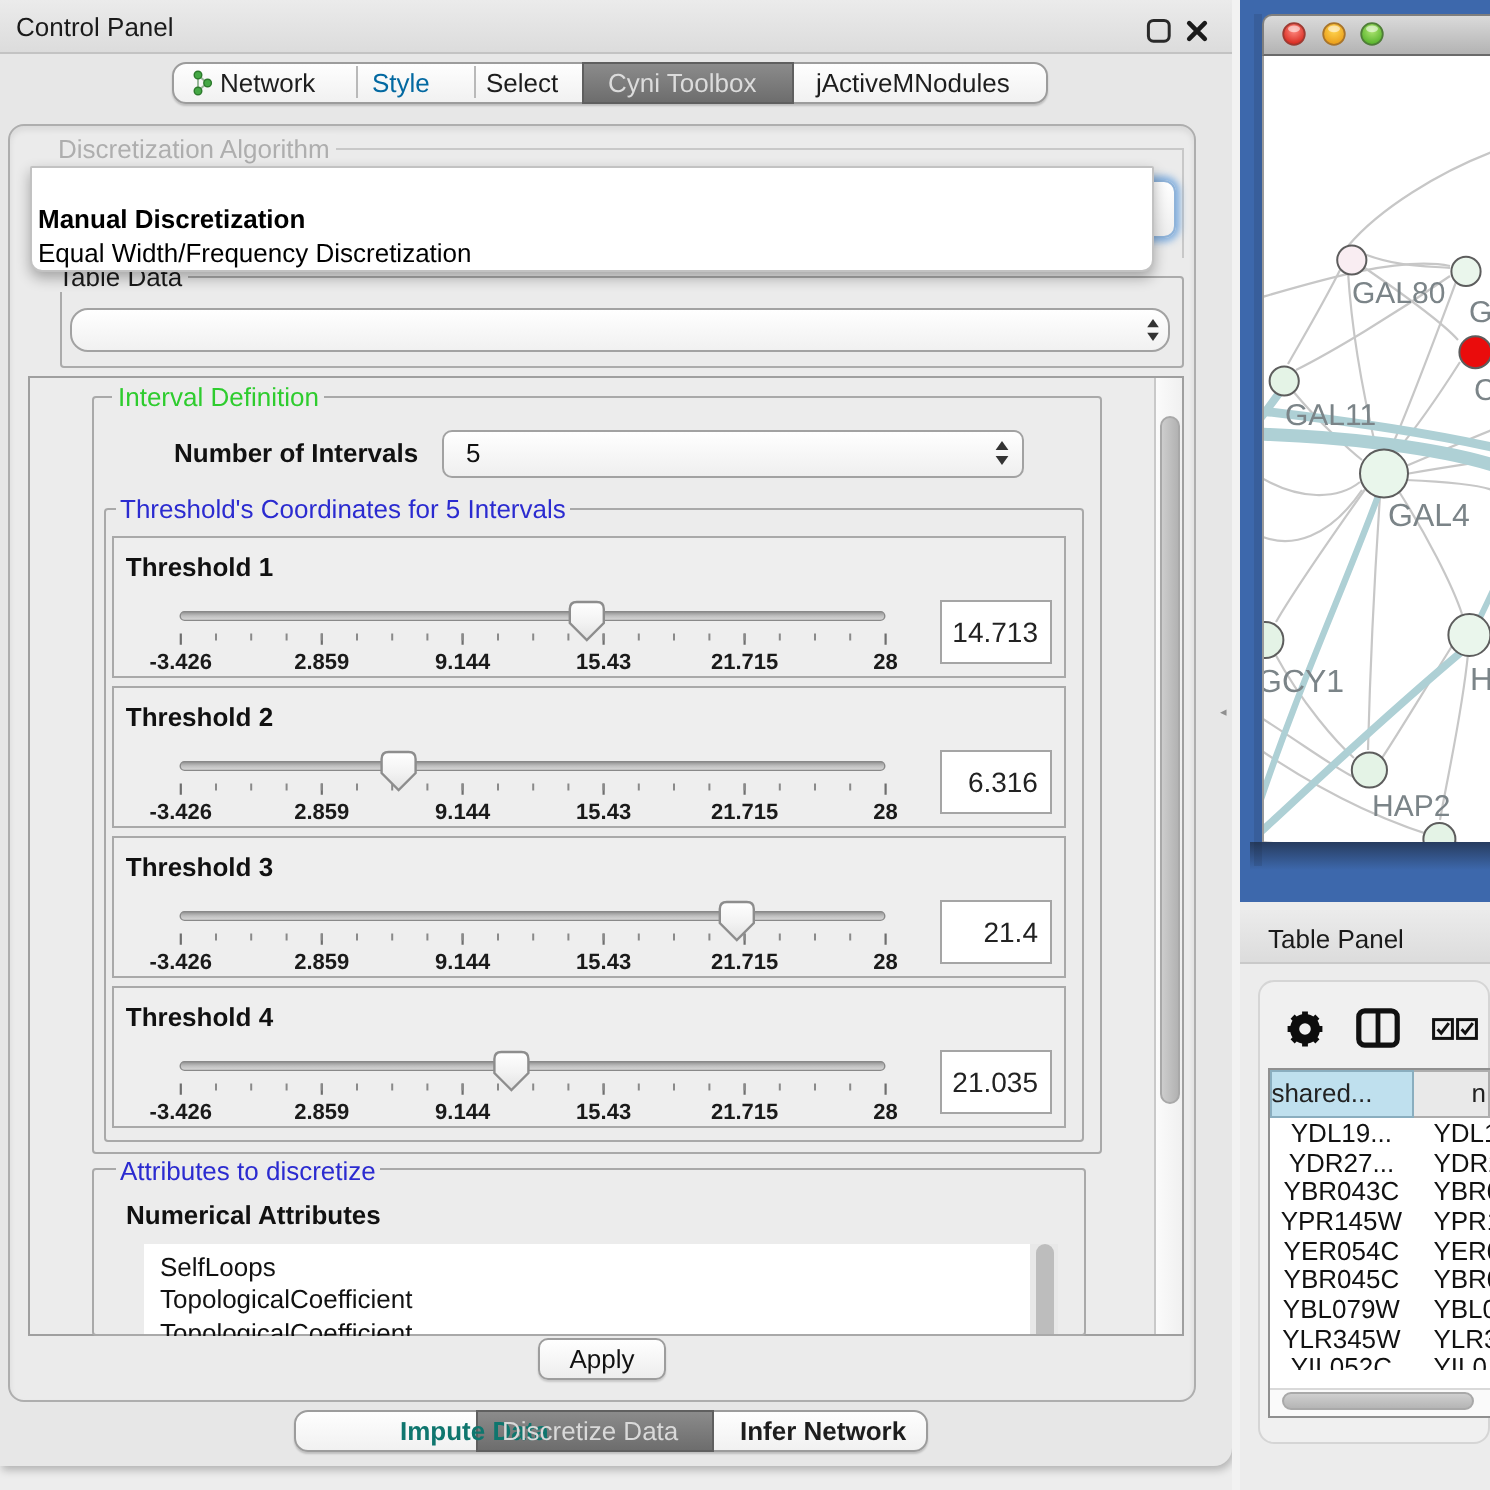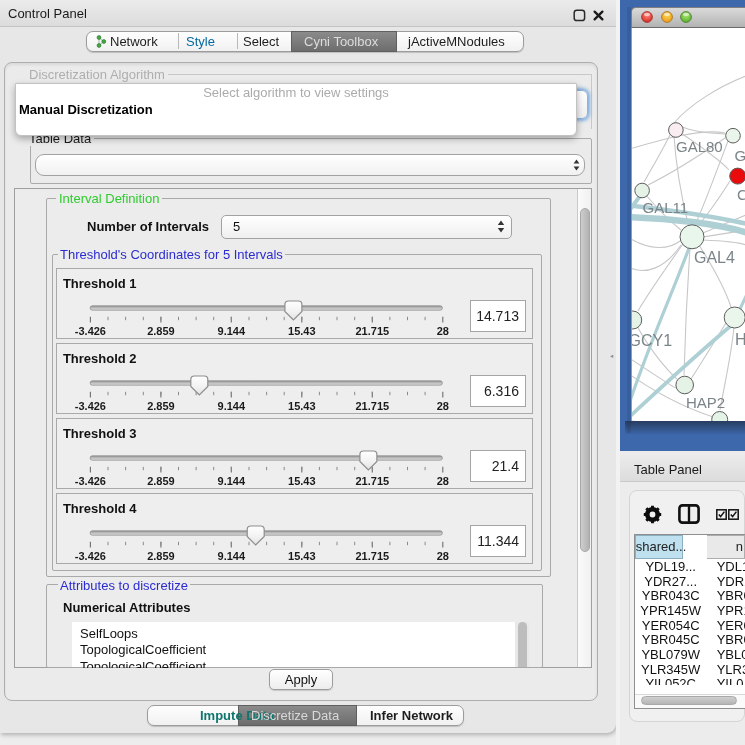--- a/index.html
+++ b/index.html
@@ -38,22 +38,22 @@
 <div class="ab" style="left:26px;top:67px;font-size:13px;color:#aeaeae;background:#ebebeb;padding:0 3px;">Discretization Algorithm</div>
 <div class="ab" style="left:540px;top:90px;width:48px;height:29px;background:linear-gradient(#fff,#eee);border:1px solid #8fb3d9;border-radius:6px;box-shadow:0 0 3.5px 2px rgba(86,149,218,0.7);"></div>
 <div class="ab" style="left:30px;top:137.5px;width:562px;height:46px;border:1px solid #ababab;border-radius:2px;"></div>
 <div class="ab" style="left:26px;top:131px;font-size:13px;color:#1a1a1a;background:#ebebeb;padding:0 3px;">Table Data</div>
 <div class="ab" style="left:35px;top:154px;width:550px;height:22px;background:linear-gradient(#ffffff,#f1f1f1);border:1px solid #a2a2a2;border-radius:9px;"></div>
 <svg class="ab" style="left:573px;top:158.5px;" width="7" height="12" viewBox="0 0 7 12">
       <path d="M3.5 0.5 L6.4 4.6 L0.6 4.6 Z" fill="#333"></path>
       <path d="M3.5 11.5 L6.4 7.4 L0.6 7.4 Z" fill="#333"></path>
     </svg>
 <div class="ab" style="left:15px;top:82.5px;width:562px;height:53px;background:#fff;border:1px solid #c2c2c2;border-radius:1px 1px 6px 6px;box-shadow:0 3px 7px rgba(0,0,0,0.3);"></div>
-<div class="ab" style="left:15px;top:85px;width:562px;text-align:center;font-size:13px;color:#ababab;">Select algorithm to view settings</div>
 <div class="ab" style="left:19px;top:101.5px;font-size:13px;font-weight:bold;color:#000;">Manual Discretization</div>
+<div class="ab" style="left:19px;top:118.5px;font-size:13px;color:#000;">Equal Width/Frequency Discretization</div>
 <div class="ab" style="left:13.5px;top:188px;width:578.5px;height:479.5px;background:#ececec;border:1px solid #9f9f9f;"></div>
 <div class="ab" style="left:577px;top:189px;width:14px;height:477.5px;background:linear-gradient(90deg,#fbfbfb,#f0f0f0);border-left:1px solid #c9c9c9;"></div>
 <div class="ab" style="left:579.5px;top:208px;width:10px;height:344px;background:linear-gradient(90deg,#cdcdcd,#b2b2b2);border:1px solid #a8a8a8;border-radius:5.5px;"></div>
 <div class="ab" style="left:45.5px;top:197.5px;width:505px;height:379px;border:1px solid #a9a9a9;border-radius:2px;"></div>
 <div class="ab" style="left:56px;top:191px;font-size:13px;color:#2ecc2e;background:#ececec;padding:0 3px;">Interval Definition</div>
 <div class="ab" style="left:87px;top:219px;font-size:13px;font-weight:bold;color:#111;">Number of Intervals</div>
 <div class="ab" style="left:220.5px;top:214.5px;width:291.5px;height:24px;background:linear-gradient(#ffffff,#efefef);border:1px solid #a2a2a2;border-radius:5px;"></div>
 <div class="ab" style="left:233px;top:219px;font-size:13px;color:#111;">5</div>
 <svg class="ab" style="left:497px;top:220px;" width="8" height="13" viewBox="0 0 8 13">
       <path d="M4 0.5 L7.2 5 L0.8 5 Z" fill="#333"></path>
@@ -161,21 +161,21 @@
 <path d="M34.4 48.8 V54.4 M104.9 48.8 V54.4 M175.3 48.8 V54.4 M245.8 48.8 V54.4 M316.3 48.8 V54.4 M386.8 48.8 V54.4" stroke="#6e6e6e" stroke-width="1.1"></path>
 <path d="M52.0 48.8 V52.2 M69.6 48.8 V52.2 M87.3 48.8 V52.2 M104.9 48.8 V52.2 M122.5 48.8 V52.2 M140.1 48.8 V52.2 M157.7 48.8 V52.2 M175.3 48.8 V52.2 M193.0 48.8 V52.2 M210.6 48.8 V52.2 M228.2 48.8 V52.2 M245.8 48.8 V52.2 M263.4 48.8 V52.2 M281.0 48.8 V52.2 M298.7 48.8 V52.2 M316.3 48.8 V52.2 M333.9 48.8 V52.2 M351.5 48.8 V52.2 M369.1 48.8 V52.2" stroke="#8a8a8a" stroke-width="1"></path>
 <text x="34.4" y="66.5" font-size="11" font-weight="bold" fill="#1a1a1a" text-anchor="middle" font-family="Liberation Sans,sans-serif">-3.426</text>
       <text x="104.9" y="66.5" font-size="11" font-weight="bold" fill="#1a1a1a" text-anchor="middle" font-family="Liberation Sans,sans-serif">2.859</text>
       <text x="175.3" y="66.5" font-size="11" font-weight="bold" fill="#1a1a1a" text-anchor="middle" font-family="Liberation Sans,sans-serif">9.144</text>
       <text x="245.8" y="66.5" font-size="11" font-weight="bold" fill="#1a1a1a" text-anchor="middle" font-family="Liberation Sans,sans-serif">15.43</text>
       <text x="316.3" y="66.5" font-size="11" font-weight="bold" fill="#1a1a1a" text-anchor="middle" font-family="Liberation Sans,sans-serif">21.715</text>
       <text x="386.8" y="66.5" font-size="11" font-weight="bold" fill="#1a1a1a" text-anchor="middle" font-family="Liberation Sans,sans-serif">28</text>
 <path d="M191.2 36.5 Q191.2 33 194.7 33 L204.7 33 Q208.2 33 208.2 36.5 L208.2 43.5 L199.7 52 L191.2 43.5 Z" fill="url(#thg)" stroke="#8d8d8d" stroke-width="1.2"></path>
 </svg>
-    <div class="ab" style="left:470.3px;top:525.2px;width:55.7px;height:32px;background:#fff;border:1px solid #a5a5a5;font-size:14px;color:#222;text-align:right;line-height:30px;padding-right:6px;">11.344</div>
+    <div class="ab" style="left:470.3px;top:525.2px;width:55.7px;height:32px;background:#fff;border:1px solid #a5a5a5;font-size:14px;color:#222;text-align:right;line-height:30px;padding-right:6px;">21.035</div>
 <div class="ab" style="left:46px;top:584px;width:496.5px;height:83.5px;border:1px solid #a9a9a9;border-radius:2px;"></div>
 <div class="ab" style="left:58px;top:577.5px;font-size:13px;color:#2b2bd0;background:#ececec;padding:0 2px;">Attributes to discretize</div>
 <div class="ab" style="left:63px;top:599.5px;font-size:13px;font-weight:bold;color:#111;">Numerical Attributes</div>
 <div class="ab" style="left:72px;top:621.7px;width:443.2px;height:45.3px;background:#fff;"></div>
 <div class="ab" style="left:80px;top:625.5px;font-size:13px;color:#111;">SelfLoops</div>
 <div class="ab" style="left:80px;top:642px;font-size:13px;color:#111;">TopologicalCoefficient</div>
 <div class="ab" style="left:80px;top:658.5px;font-size:13px;color:#111;height:9px;overflow:hidden;">TopologicalCoefficient</div>
 <div class="ab" style="left:515.2px;top:621.7px;width:14px;height:45.3px;background:#e8e8e8;"></div>
 <div class="ab" style="left:517.7px;top:621.7px;width:9px;height:45.3px;background:#bdbdbd;border-radius:4.5px 4.5px 0 0;"></div>
 <div class="ab" style="left:269px;top:668.5px;width:64px;height:21px;background:linear-gradient(#ffffff,#ededed);border:1px solid #9d9d9d;border-radius:5px;text-align:center;font-size:13px;color:#111;line-height:19px;box-shadow:0 1px 1px rgba(0,0,0,0.15);">Apply</div>
@@ -297,21 +297,21 @@
     </svg>
 <svg class="ab" style="left:715.5px;top:508.5px;" width="11" height="11" viewBox="0 0 11 11">
 <rect x="0.8" y="0.8" width="9.4" height="9.4" fill="none" stroke="#111" stroke-width="1.5"></rect>
 <path d="M2.8 5.6 L4.6 7.6 L8.4 2.6" fill="none" stroke="#111" stroke-width="1.5"></path>
     </svg>
 <svg class="ab" style="left:727.5px;top:508.5px;" width="11" height="11" viewBox="0 0 11 11">
 <rect x="0.8" y="0.8" width="9.4" height="9.4" fill="none" stroke="#111" stroke-width="1.5"></rect>
 <path d="M2.8 5.6 L4.6 7.6 L8.4 2.6" fill="none" stroke="#111" stroke-width="1.5"></path>
     </svg>
 <div class="ab" style="left:633.7px;top:534.3px;width:111.3px;height:174.7px;background:#fff;border:1px solid #8f8f8f;border-right:none;"></div>
-<div class="ab" style="left:634.7px;top:535.3px;width:48px;height:23.5px;background:#bfe0ee;border:1px solid #8aaebf;font-size:13px;color:#222;text-align:right;line-height:22px;">shared...</div>
+<div class="ab" style="left:634.7px;top:535.3px;width:72px;height:23.5px;background:#bfe0ee;border:1px solid #8aaebf;font-size:13px;color:#222;text-align:left;line-height:22px;">shared...</div>
 <div class="ab" style="left:706.7px;top:535.3px;width:38.3px;height:23.5px;background:#e9e9e9;border:1px solid #adadad;border-left:none;font-size:13px;color:#222;padding-left:29px;line-height:22px;">n</div>
 <div class="ab" style="left:634.7px;top:558.8px;width:72px;height:14.7px;overflow:hidden;font-size:13px;color:#111;text-align:center;">YDL19...</div>
 <div class="ab" style="left:716.7px;top:558.8px;width:28px;height:14.7px;overflow:hidden;font-size:13px;color:#111;">YDL1</div>
 <div class="ab" style="left:634.7px;top:573.5px;width:72px;height:14.7px;overflow:hidden;font-size:13px;color:#111;text-align:center;">YDR27...</div>
 <div class="ab" style="left:716.7px;top:573.5px;width:28px;height:14.7px;overflow:hidden;font-size:13px;color:#111;">YDR2</div>
 <div class="ab" style="left:634.7px;top:588.2px;width:72px;height:14.7px;overflow:hidden;font-size:13px;color:#111;text-align:center;">YBR043C</div>
 <div class="ab" style="left:716.7px;top:588.2px;width:28px;height:14.7px;overflow:hidden;font-size:13px;color:#111;">YBR0</div>
 <div class="ab" style="left:634.7px;top:602.9px;width:72px;height:14.7px;overflow:hidden;font-size:13px;color:#111;text-align:center;">YPR145W</div>
 <div class="ab" style="left:716.7px;top:602.9px;width:28px;height:14.7px;overflow:hidden;font-size:13px;color:#111;">YPR1</div>
 <div class="ab" style="left:634.7px;top:617.6px;width:72px;height:14.7px;overflow:hidden;font-size:13px;color:#111;text-align:center;">YER054C</div>

